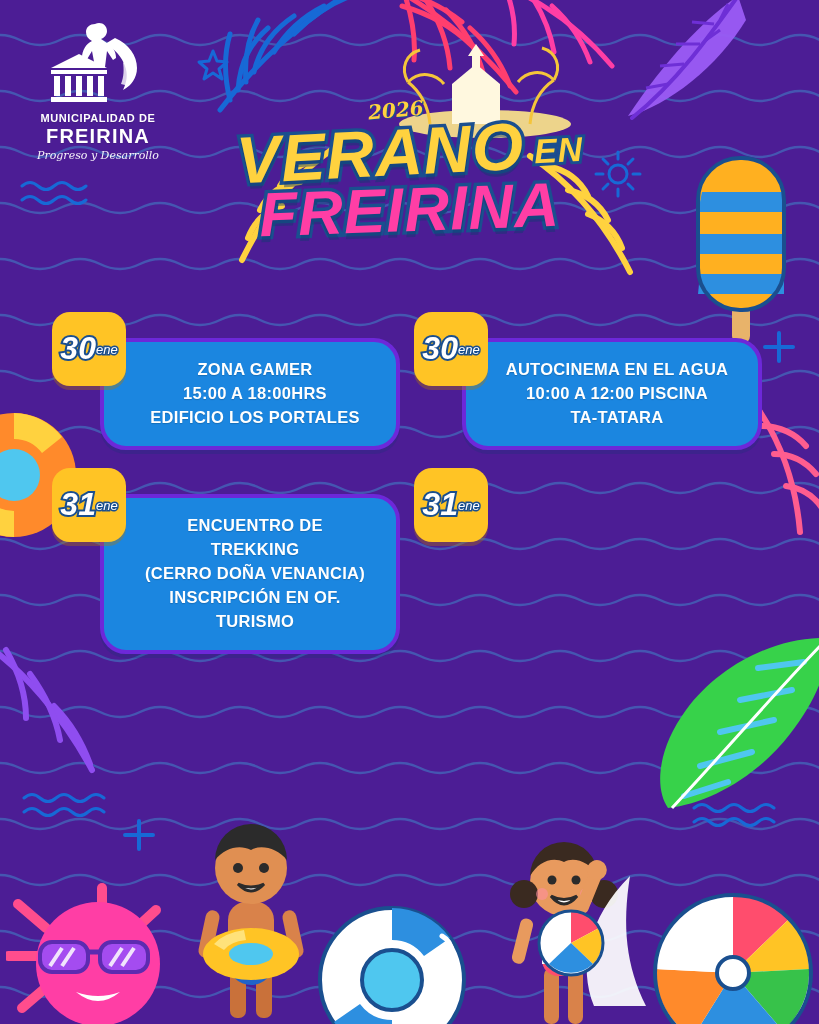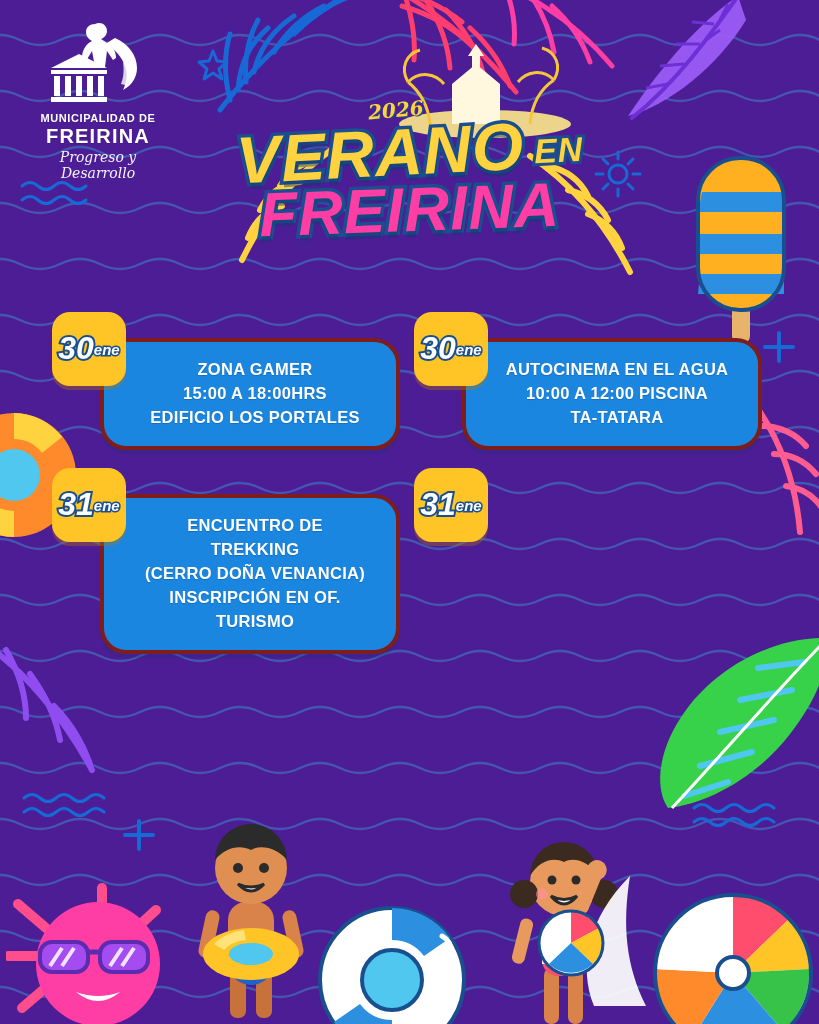--- a/index.html
+++ b/index.html
@@ -56,21 +56,21 @@
   .logo-name .big {
     display: block;
     font-size: 20px;
     letter-spacing: 1.2px;
     line-height: 1;
     margin-top: 1px;
   }
   .logo-slogan {
     font-family: "DejaVu Serif", serif;
     font-style: italic;
-    font-size: 14px;
+    font-size: 11px;
     margin-top: 3px;
     opacity: .95;
   }
 
   
   .title-block {
     position: absolute;
     left: 0;
     top: 60px;
     width: 819px;
@@ -144,21 +144,21 @@
     width: 348px;
     min-height: 130px;
   }
   .event-card {
     position: absolute;
     left: 48px;
     top: 26px;
     right: 0;
     min-height: 108px;
     background: #1b86e0;
-    border: 4px solid #7f1d1d;
+    border: 4px solid #6d28d9;
     border-radius: 26px;
     display: flex;
     align-items: center;
     justify-content: center;
     padding: 16px 28px 16px 38px;
     box-shadow: 0 4px 0 rgba(10,60,110,.22);
   }
   .event-text {
     color: #fff;
     font-weight: bold;
@@ -186,22 +186,22 @@
   .date-day {
     font-size: 32px;
     font-weight: bold;
     font-style: italic;
     color: #fff;
     line-height: .92;
     -webkit-text-stroke: 4px #1a4f8f;
     paint-order: stroke fill;
   }
   .date-month {
-    font-size: 15px;
-    font-weight: bold;
+    font-size: 13px;
+    font-weight: normal;
     font-style: italic;
     color: #fff;
     line-height: 1;
     margin-top: 1px;
     -webkit-text-stroke: 3px #1a4f8f;
     paint-order: stroke fill;
   }
 
   
   .doodle { position: absolute; pointer-events: none; }

